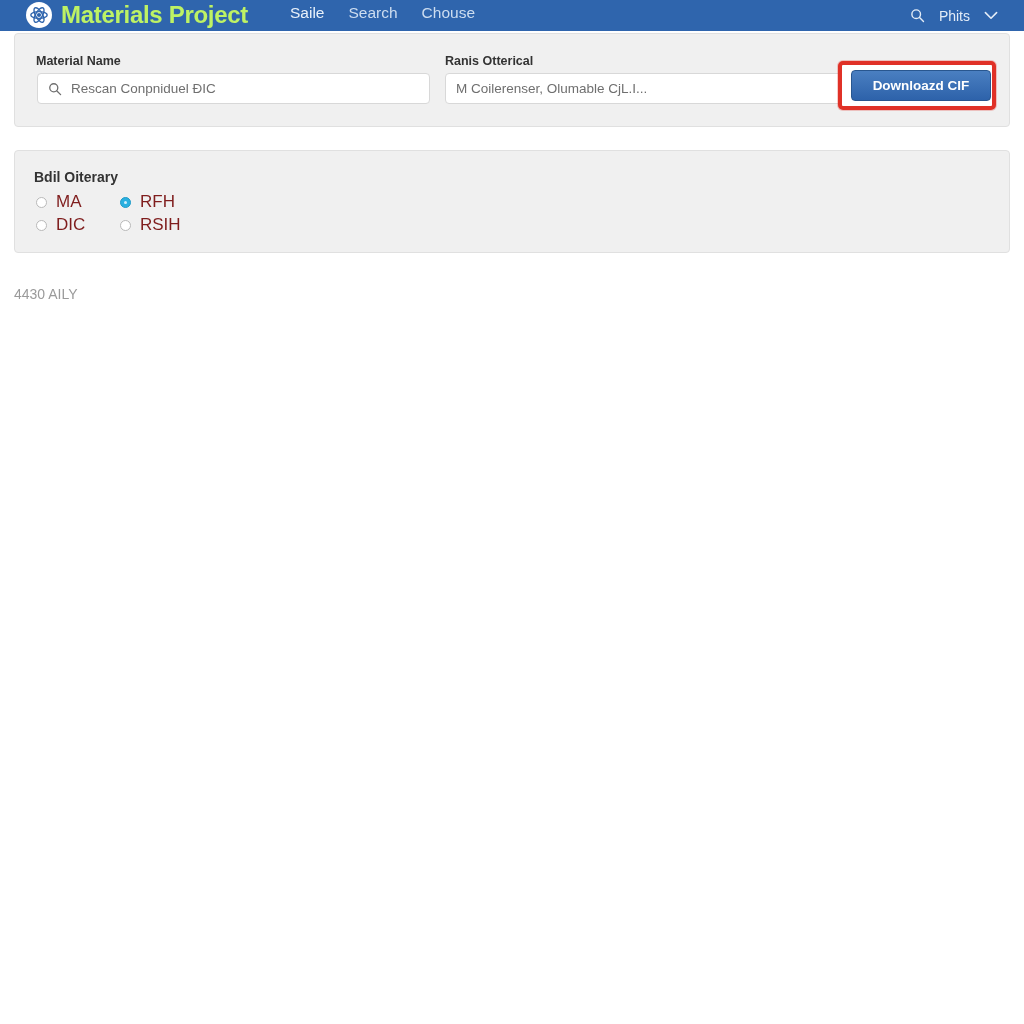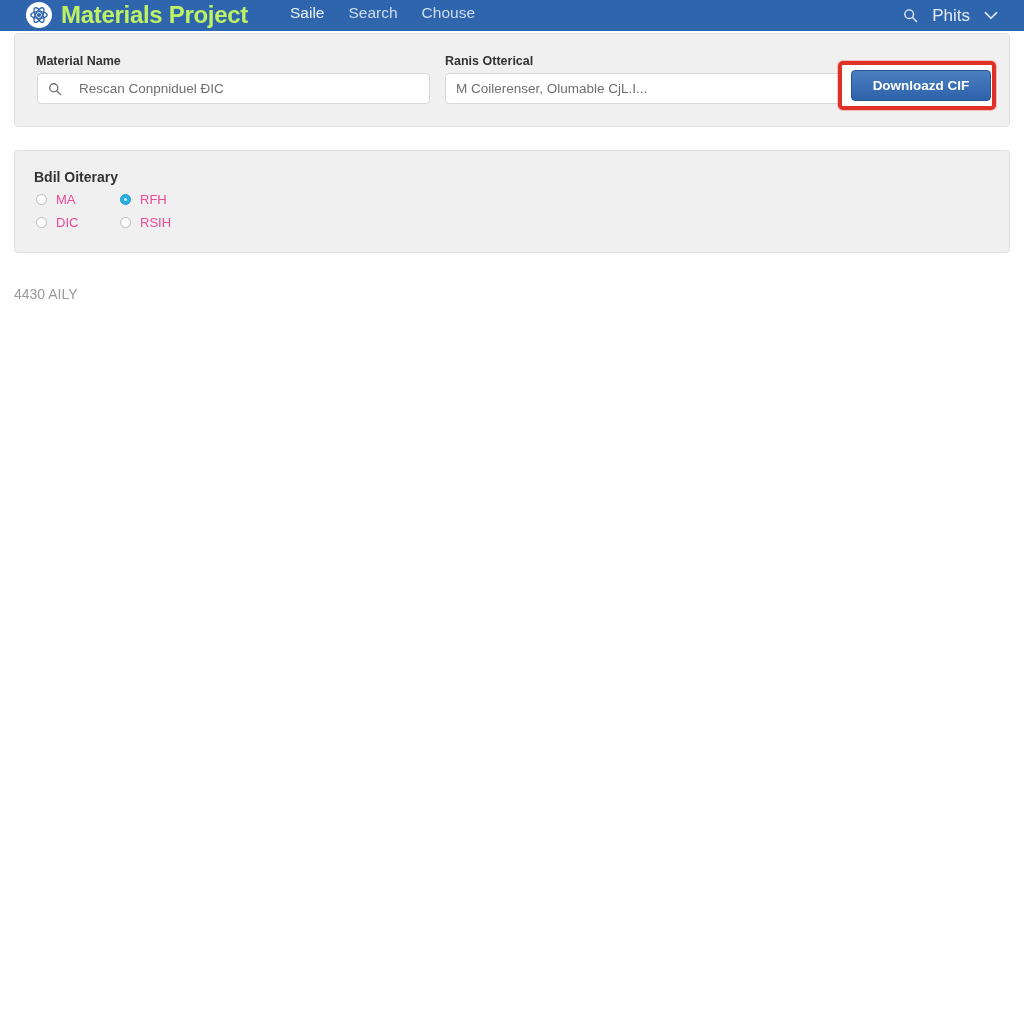--- a/index.html
+++ b/index.html
@@ -91,21 +91,21 @@
     gap: 14px;
   }
   .nav-search-icon {
     color: #e3ecf7;
     display: flex;
     align-items: center;
     cursor: pointer;
   }
   .nav-account {
     color: #e3ecf7;
-    font-size: 17px;
+    font-size: 14px;
     white-space: nowrap;
     cursor: pointer;
   }
   .nav-caret {
     color: #e3ecf7;
     display: flex;
     align-items: center;
     cursor: pointer;
   }
 
@@ -148,21 +148,20 @@
     border-radius: 4px;
     box-sizing: border-box;
     height: 31px;
     display: flex;
     align-items: center;
     padding: 0 10px;
     font-size: 13.5px;
     color: #6f6f6f;
     cursor: text;
     overflow: hidden;
-    gap: 8px;
   }
   .input-material { left: 37px; top: 73px; width: 393px; }
   .input-range    { left: 445px; top: 73px; width: 451px; }
 
   .input-icon {
     flex: none;
     margin-right: 9px;
     display: flex;
     align-items: center;
     color: #6f6f6f;
@@ -246,22 +245,22 @@
     content: "";
     position: absolute;
     left: 3px;
     top: 3px;
     width: 3px;
     height: 3px;
     border-radius: 50%;
     background: #cfeefc;
   }
   .radio-label {
-    font-size: 13px;
-    color: #ec4899;
+    font-size: 17px;
+    color: #7f1d1d;
     white-space: nowrap;
   }
 
   
   .status-text {
     position: absolute;
     left: 14px;
     top: 286px;
     font-size: 14px;
     color: #9a9a9a;

